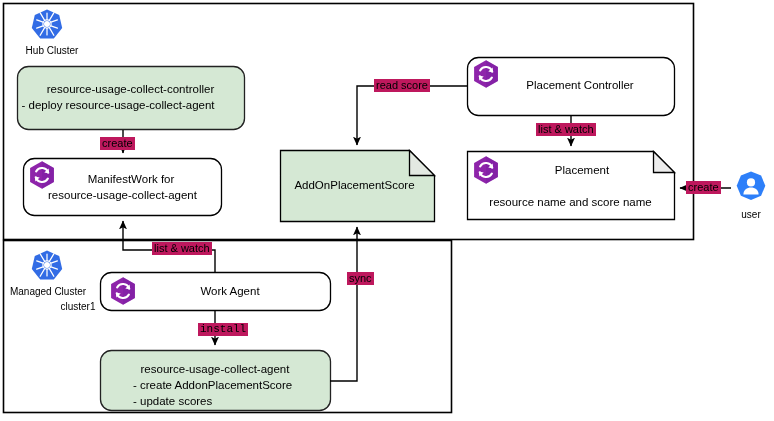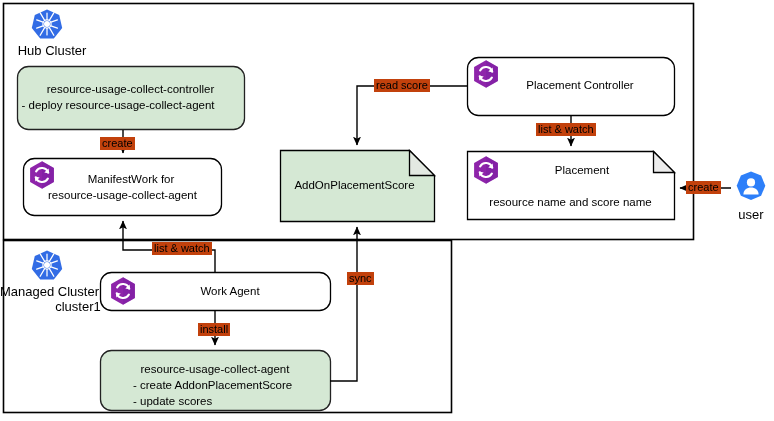--- a/index.html
+++ b/index.html
@@ -23,38 +23,38 @@
     position: absolute;
     left: 0;
     top: 0;
     width: 774px;
     height: 421px;
   }
   .edge-label {
     position: absolute;
     font-size: 11px;
     color: #000000;
-    background: #c2410c;
+    background: #be185d;
     line-height: 13px;
     white-space: nowrap;
     padding: 0 2px;
   }
   .box-label {
     position: absolute;
     left: 0;
     right: 0;
     text-align: center;
     font-size: 11.5px;
     line-height: 15.5px;
     color: #000000;
     white-space: nowrap;
   }
   .cluster-label {
     position: absolute;
-    font-size: 13px;
+    font-size: 10px;
     line-height: 15px;
     color: #000000;
     text-align: center;
     white-space: nowrap;
   }
   .icon-wrap {
     position: absolute;
   }
 </style>
 </head>
@@ -223,17 +223,17 @@
   <div class="edge-label" style="left:100px; top:137px;">create</div>
 
   <div class="edge-label" style="left:374px; top:79px;">read score</div>
 
   <div class="edge-label" style="left:536px; top:123px;">list &amp; watch</div>
 
   <div class="edge-label" style="left:686px; top:181px;">create</div>
 
   <div class="edge-label" style="left:152px; top:242px;">list &amp; watch</div>
 
-  <div class="edge-label" style="left:198px; top:323px;">install</div>
+  <div class="edge-label" style="left:198px; top:323px;font-family:Liberation Mono, monospace;">install</div>
 
   <div class="edge-label" style="left:347px; top:272px;">sync</div>
 
 </div>
 
 </body></html>

